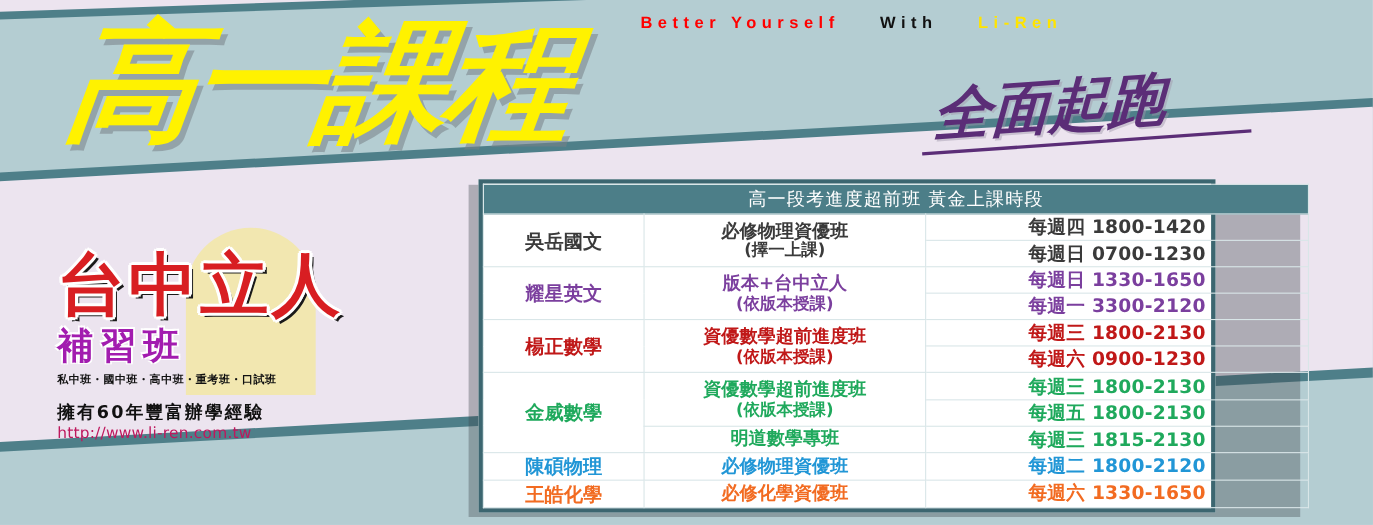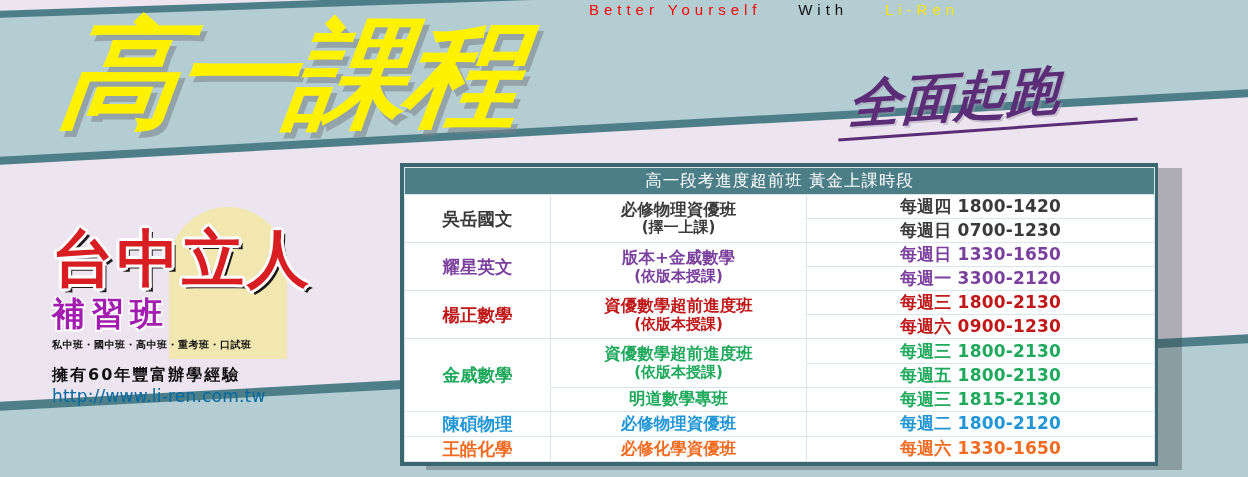--- a/index.html
+++ b/index.html
@@ -43,23 +43,23 @@
     transform:rotate(-3.1deg);transform-origin:0 0;
   }
   .band-bot-teal{
     left:-60px;top:413px;width:1420px;height:160px;
     background:#b4cdd2;
     transform:rotate(-3.1deg);transform-origin:0 0;
   }
 
   
   .tagline{
-    position:absolute;top:1px;left:0;width:1248px;
+    position:absolute;top:12px;left:0;width:1248px;
     text-align:center;
-    font-size:15px;font-weight:normal;letter-spacing:5px;
+    font-size:15px;font-weight:bold;letter-spacing:5px;
     white-space:nowrap;
     padding-left:300px;
     box-sizing:border-box;
     z-index:6;
   }
   .tagline span{display:inline;}
   .tg-red{color:#ff0000;}
   .tg-black{color:#111111;}
   .tg-yellow{color:#ffe400;}
 
@@ -129,32 +129,32 @@
     font-size:10px;font-weight:bold;color:#111;
     letter-spacing:0.5px;margin-top:1px;
   }
   .logo-exp{
     font-family:"DejaVu Sans","Liberation Sans",sans-serif;
     font-size:16px;font-weight:bold;color:#111;
     letter-spacing:2px;margin-top:13px;
   }
   .logo-url{
     font-family:"DejaVu Sans","Liberation Sans",sans-serif;
-    font-size:17px;font-weight:normal;color:#0369a1;
+    font-size:14px;font-weight:normal;color:#be185d;
     letter-spacing:0.2px;margin-top:0px;
   }
 
   
   .table-shadow{
     position:absolute;left:426px;top:168px;width:756px;height:302px;
     background:rgba(60,70,75,.35);
     z-index:9;
   }
   .table-box{
-    position:absolute;left:400px;top:163px;width:758px;height:303px;
+    position:absolute;left:435px;top:163px;width:670px;height:303px;
     background:#ffffff;
     border:4px solid #3c6670;
     box-sizing:border-box;
     z-index:10;
   }
   table.sched{
     width:100%;height:100%;border-collapse:collapse;
     table-layout:fixed;
   }
   table.sched td,table.sched th{
@@ -245,21 +245,21 @@
           </td>
           <td class="time c-black">每週四 1800-1420</td>
         </tr>
         <tr>
           <td class="time c-black">每週日 0700-1230</td>
         </tr>
 
         <tr class="thick-top">
           <td class="teacher c-purple" rowspan="2">耀星英文</td>
           <td class="course c-purple" rowspan="2">
-            <span>版本+金威數學</span>
+            <span>版本+台中立人</span>
             <span class="paren">(依版本授課)</span>
           </td>
           <td class="time c-purple">每週日 1330-1650</td>
         </tr>
         <tr>
           <td class="time c-purple">每週一 3300-2120</td>
         </tr>
 
         <tr class="thick-top">
           <td class="teacher c-red" rowspan="2">楊正數學</td>

